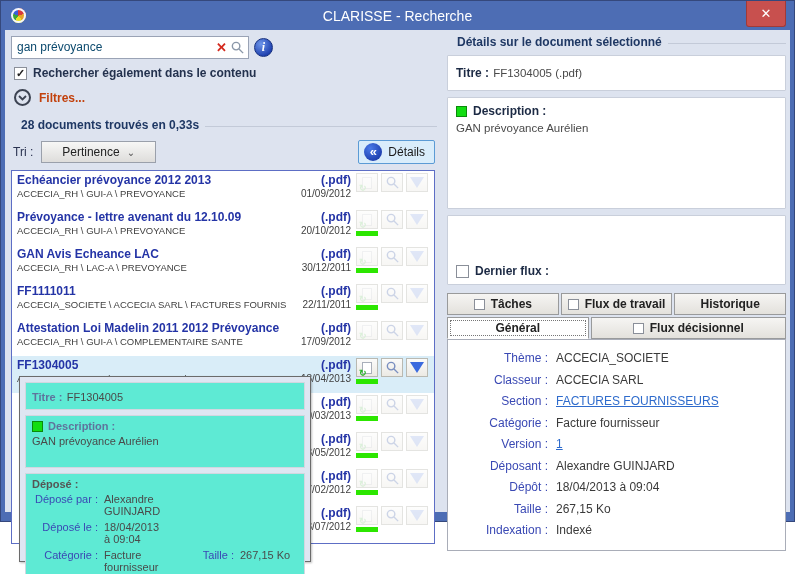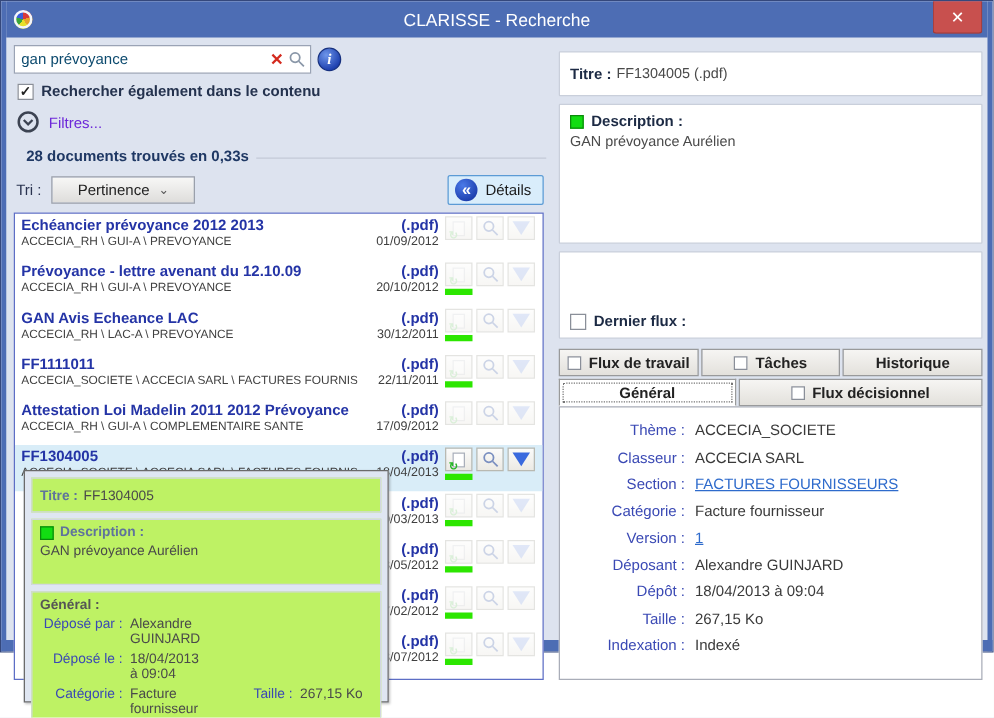--- a/index.html
+++ b/index.html
@@ -34,21 +34,21 @@
       font:italic bold 12px "Liberation Serif", serif; display:flex; align-items:center; justify-content:center;
       border:1px solid #16307f; cursor:pointer; }
   .chk-row { display:flex; align-items:center; gap:6px; margin:7px 0 0 3px; font-size:12px;
       font-weight:bold; color:#24324e; cursor:pointer; }
   .chk { width:13px; height:13px; background:#fff; border:1px solid #8a8f99; display:inline-flex;
       align-items:center; justify-content:center; font-size:11px; color:#222; flex:0 0 auto; }
   .chk.sm { width:11px; height:11px; }
   .filters-row { display:flex; align-items:center; gap:8px; margin:9px 0 0 3px; cursor:pointer; }
   .expander { width:17px; height:17px; border:2px solid #3c4352; border-radius:50%; display:flex;
       align-items:center; justify-content:center; }
-  .filters-label { font-size:12px; font-weight:normal; color:#6d28d9; }
+  .filters-label { font-size:12px; font-weight:bold; color:#c2410c; }
   
   .group-caption { display:flex; align-items:center; gap:6px; margin-top:12px; }
   .group-caption .cap-text { font-size:12px; font-weight:bold; color:#1f3864; white-space:nowrap; padding-left:10px; }
   .group-caption .cap-line { flex:1; border-top:1px solid #c3cad8; margin-top:3px; }
   .right-col .group-caption { margin-top:0; }
   
   .sort-row { display:flex; align-items:center; margin:8px 0 6px 2px; }
   .sort-label { font-size:12px; color:#2a3350; margin-right:8px; }
   .select { width:115px; height:22px; border:1px solid #9aa0ab; background:linear-gradient(#f7f7f6,#dedddb);
       display:flex; align-items:center; padding:0 20px; font-size:12px; color:#222; cursor:pointer; }
@@ -78,21 +78,21 @@
   .page-ic::after { content:"\21BB"; position:absolute; left:-4px; bottom:-5px; font-size:9px;
       color:#27b527; font-weight:bold; }
   .tri-ic { width:0; height:0; border-left:7px solid transparent; border-right:7px solid transparent;
       border-top:11px solid #3a6ade; }
   .faded .ibtn, .faded .page-ic, .faded .tri-ic { opacity:.38; }
   .gbar { width:22px; height:5px; background:#2ce600; margin-top:2px; }
   .gbar.hidden { visibility:hidden; }
   
   .tooltip { position:absolute; left:14px; top:346px; width:292px; height:186px; background:#dfe6f2;
       border:1px solid #6b6b6b; box-shadow:1px 1px 2px rgba(0,0,0,.25); z-index:5; padding:5px; }
-  .tt-box { background:#bef264; border:1px solid #d2d7e0; padding:4px 6px; margin-bottom:5px; }
+  .tt-box { background:#5eead4; border:1px solid #d2d7e0; padding:4px 6px; margin-bottom:5px; }
   .tt-label { font-size:11px; color:#5f739c; font-weight:bold; }
   .tt-value { font-size:11px; color:#4a4a4a; }
   .tt-head { display:flex; align-items:center; gap:5px; }
   .tt-desc { font-size:11px; color:#4a4a4a; margin-top:3px; min-height:28px; }
   .green-sq { width:11px; height:11px; background:#12dd12; border:1px solid #0b8a0b; flex:0 0 auto; display:inline-block; }
   .tt-gen-head { font-size:11px; font-weight:bold; color:#555; margin-bottom:3px; }
   .tt-grid { display:grid; grid-template-columns:72px 1fr 72px 58px; row-gap:4px; font-size:11px; }
   .tt-grid .lab { color:#3a49b4; text-align:right; padding-right:6px; }
   .tt-grid .val { color:#4a4a4a; }
   
@@ -468,21 +468,21 @@
             <span class="tt-value">FF1304005</span>
           </div>
           <div class="tt-box">
             <div class="tt-head">
               <span class="green-sq"></span>
               <span class="tt-label">Description :</span>
             </div>
             <div class="tt-desc">GAN prévoyance Aurélien</div>
           </div>
           <div class="tt-box">
-            <div class="tt-gen-head">Général :</div>
+            <div class="tt-gen-head">Déposé :</div>
             <div class="tt-grid">
               <span class="lab">Déposé par :</span>
                 <span class="val">Alexandre GUINJARD</span>
                 <span class="lab"></span>
                 <span class="val"></span>
               <span class="lab">Déposé le :</span>
                 <span class="val">18/04/2013 à 09:04</span>
                 <span class="lab"></span>
                 <span class="val"></span>
               <span class="lab">Catégorie :</span>
@@ -490,20 +490,24 @@
                 <span class="lab">Taille :</span>
                 <span class="val">267,15 Ko</span>
 
             </div>
           </div>
         </div>
       </div>
 
       <div class="right-col">
 
+        <div class="group-caption">
+          <span class="cap-text">Détails sur le document sélectionné</span>
+          <span class="cap-line"></span>
+        </div>
 
         <div class="box title-box">
           <span class="b-label">Titre :</span>
           <span class="b-value">FF1304005 (.pdf)</span>
         </div>
 
         <div class="box desc-box">
           <div class="desc-head">
             <span class="green-sq"></span>
             <span class="b-label">Description :</span>
@@ -512,25 +516,25 @@
         </div>
 
         <div class="box flux-box">
           <span class="chk"></span>
           <span class="b-label">Dernier flux :</span>
         </div>
 
         <div class="tabs-r1">
           <div class="tab">
             <span class="chk sm"></span>
-            <span>Flux de travail</span>
+            <span>Tâches</span>
           </div>
           <div class="tab">
             <span class="chk sm"></span>
-            <span>Tâches</span>
+            <span>Flux de travail</span>
           </div>
           <div class="tab">
             <span>Historique</span>
           </div>
         </div>
 
         <div class="tabs-r2">
           <div class="tab tab-general active">
             <span>Général</span>
           </div>

